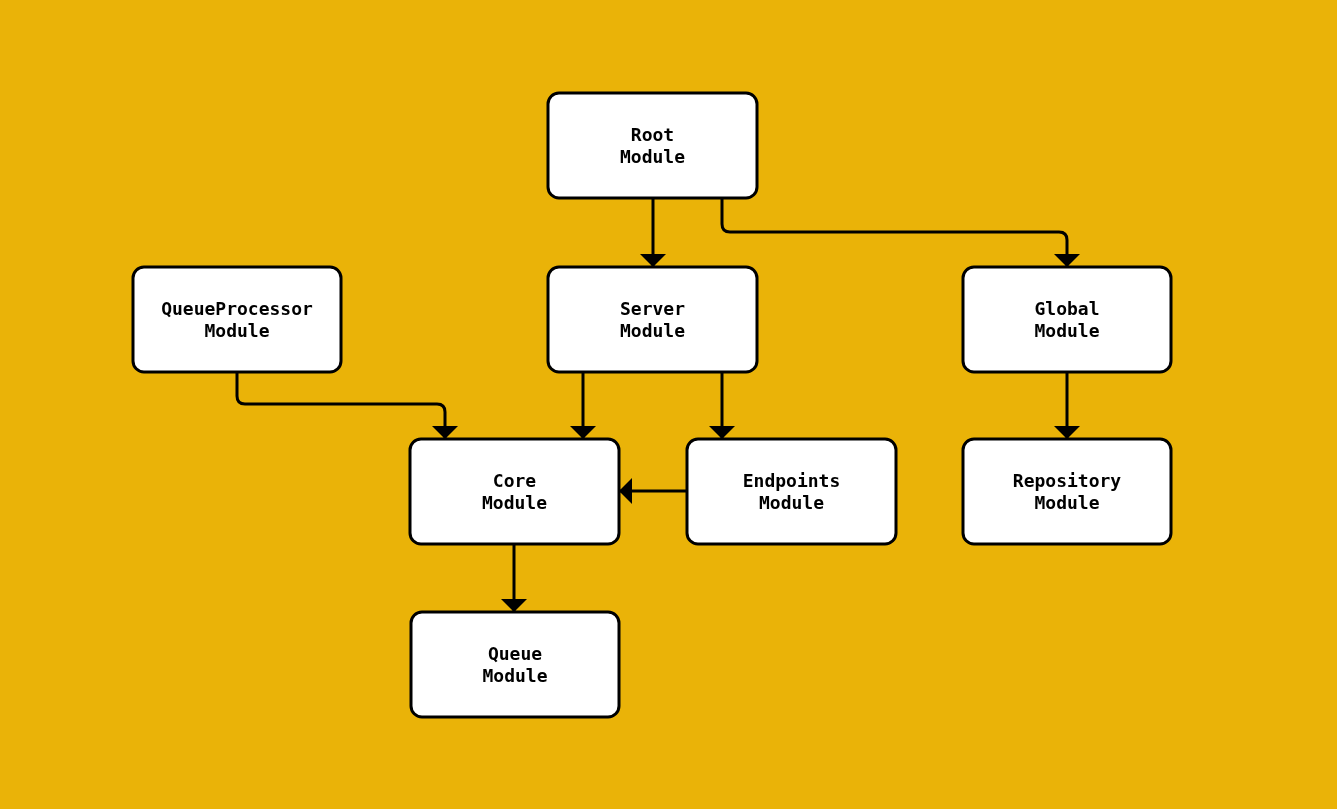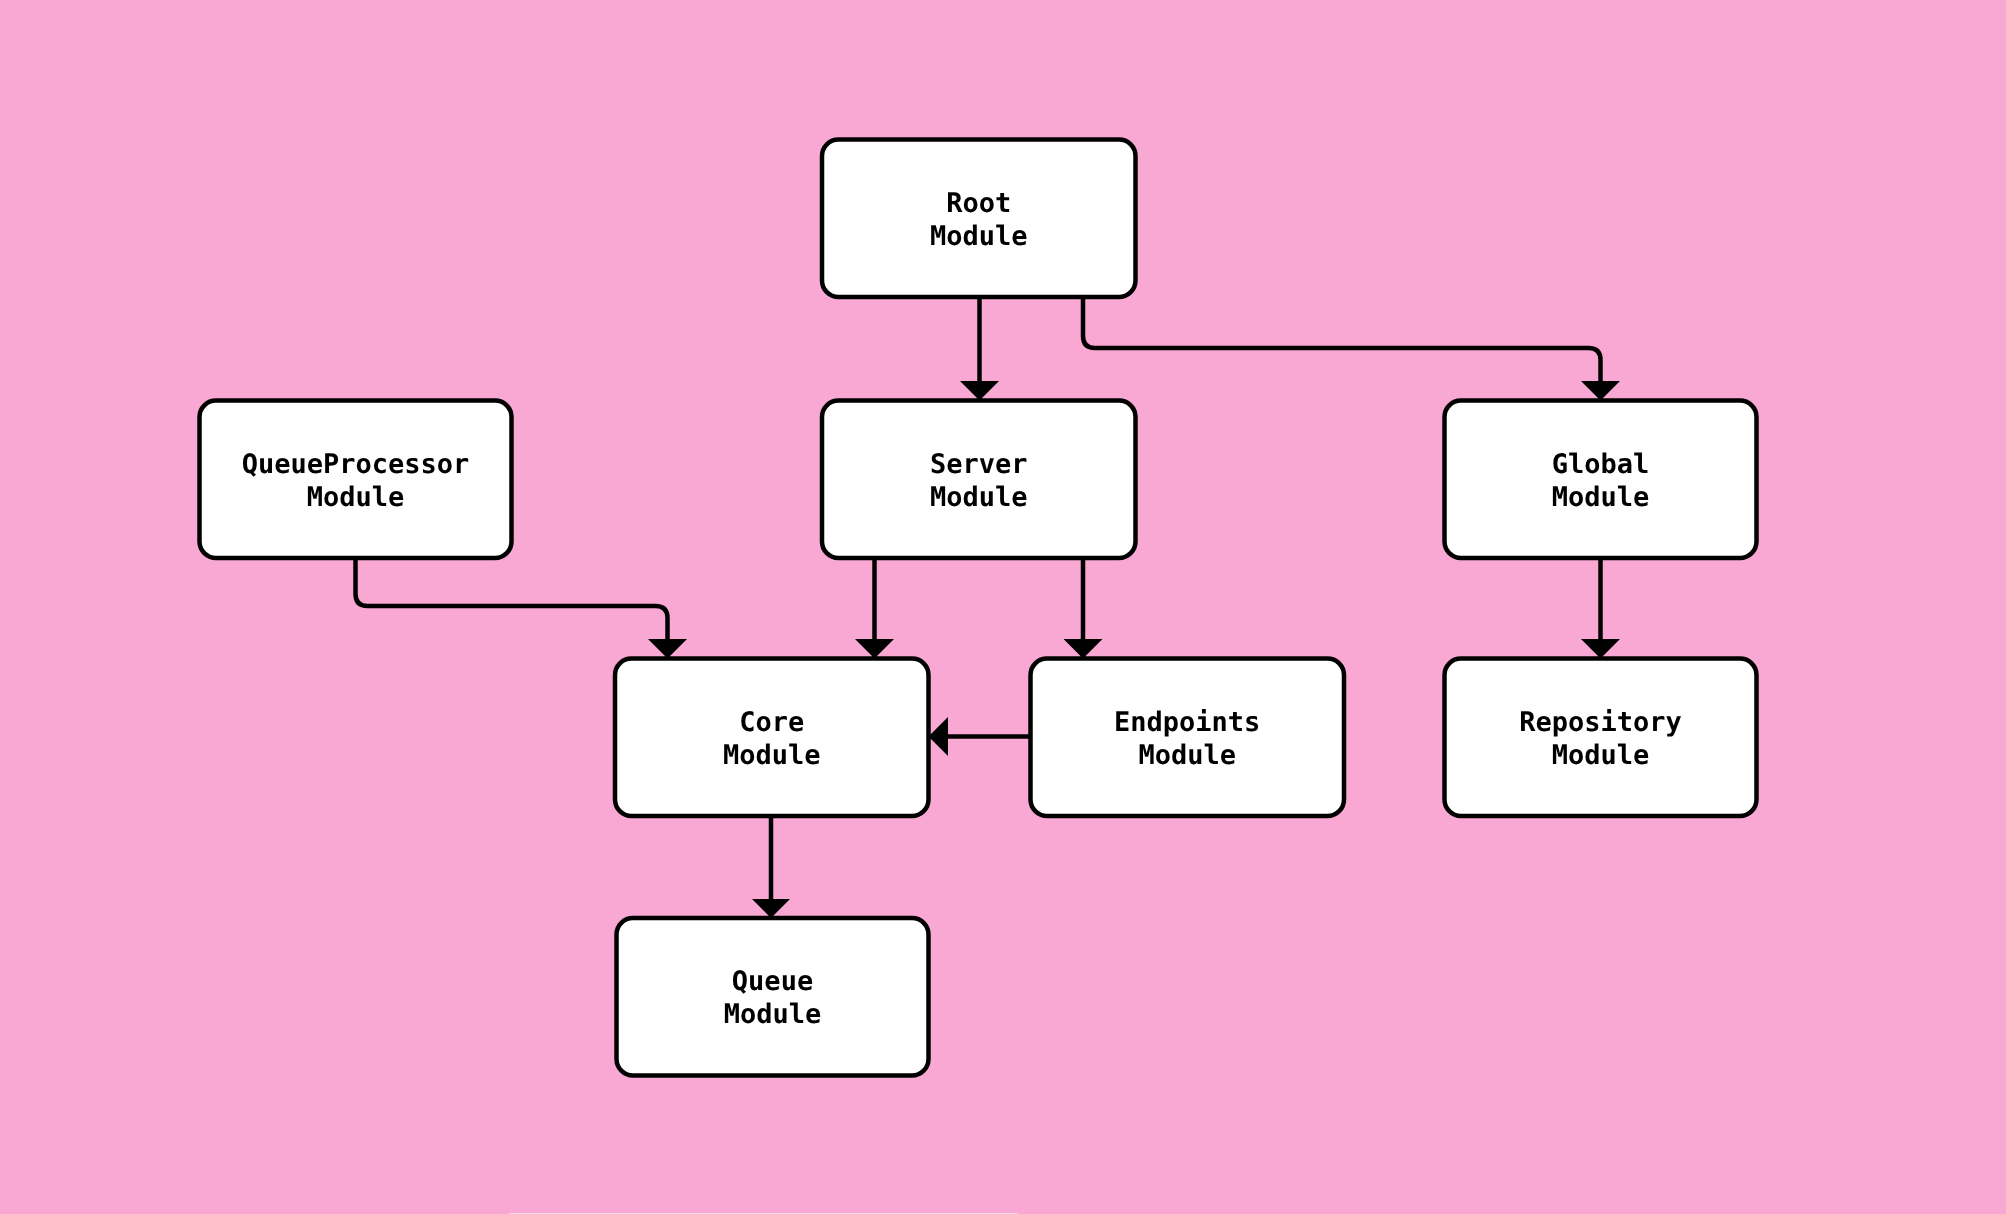--- a/index.html
+++ b/index.html
@@ -4,21 +4,21 @@
 <style>
   html, body {
     margin: 0;
     padding: 0;
     background: #ffffff;
   }
   .canvas {
     position: relative;
     width: 1337px;
     height: 809px;
-    background: #f9a8d4;
+    background: #eab308;
     overflow: hidden;
   }
   svg {
     display: block;
   }
   .node-box {
     fill: #ffffff;
     stroke: #000000;
     stroke-width: 3;
   }

